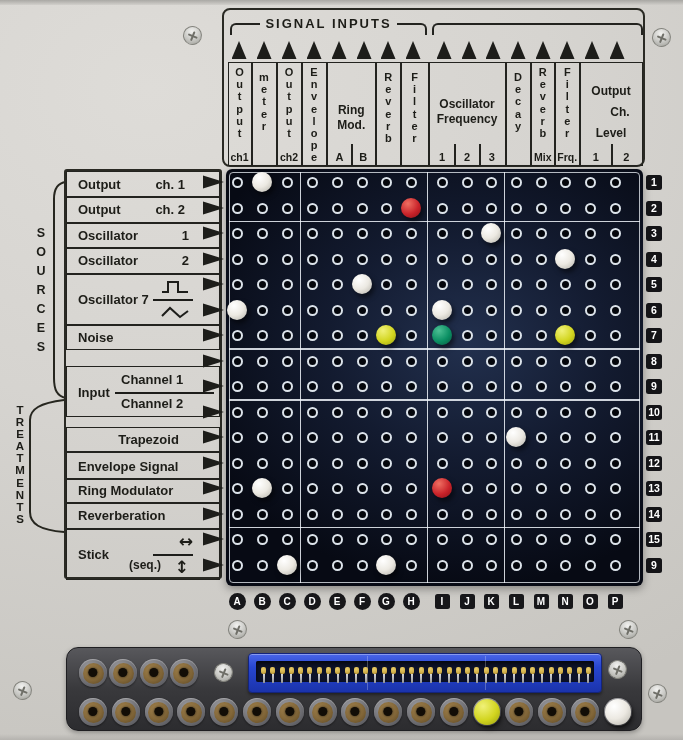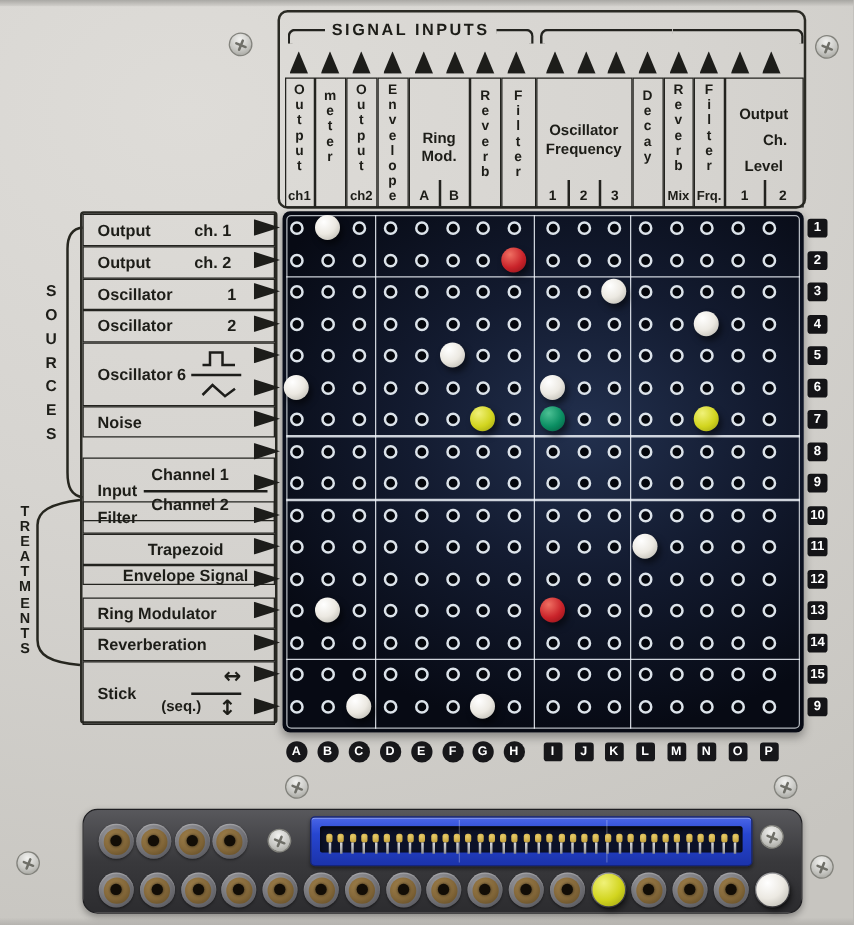--- a/index.html
+++ b/index.html
@@ -273,45 +273,42 @@
     </div>
     <div class="rcell" style="top:51.5px;height:25.5px;">
       <span>Oscillator</span>
       <span class="rsuf">1</span>
     </div>
     <div class="rcell" style="top:77px;height:25.5px;">
       <span>Oscillator</span>
       <span class="rsuf">2</span>
     </div>
     <div class="rcell" style="top:102.5px;height:51px;">
-      <span>Oscillator 6</span>
+      <span>Oscillator 7</span>
       <svg class="wave" style="top:4px;" viewBox="0 0 28 16">
           <path d="M1 13 L7 13 7 3 17 3 17 13 27 13" stroke="#1d1d1a" stroke-width="2" fill="none"></path>
         </svg>
       <div class="wline"></div>
       <svg class="wave" style="bottom:4px;" viewBox="0 0 28 16">
           <path d="M1 12 L9 4 19 13 27 7" stroke="#1d1d1a" stroke-width="2" fill="none"></path>
         </svg>
     </div>
     <div class="rcell" style="top:153.5px;height:25.5px;">
       <span>Noise</span>
     </div>
     <div class="rcell" style="top:179px;height:51px;margin-top:16px;">
       <span class="inpmain">Input</span>
       <span class="chan" style="top:5px;">Channel 1</span>
       <div class="chline"></div>
       <span class="chan" style="bottom:5px;">Channel 2</span>
     </div>
-    <div class="rcell" style="top:230px;height:25.5px;">
-      <span>Filter</span>
-    </div>
     <div class="rcell" style="top:255.5px;height:25.5px;justify-content:center;">
       <span>Trapezoid</span>
     </div>
-    <div class="rcell" style="top:281px;height:16px;justify-content:center;">
+    <div class="rcell" style="top:281px;height:28px;">
       <span>Envelope Signal</span>
     </div>
     <div class="rcell" style="top:306.5px;height:25.5px;">
       <span>Ring Modulator</span>
     </div>
     <div class="rcell" style="top:332px;height:25.5px;">
       <span>Reverberation</span>
     </div>
     <div class="rcell" style="top:357.5px;height:51px;">
       <span>Stick</span>

